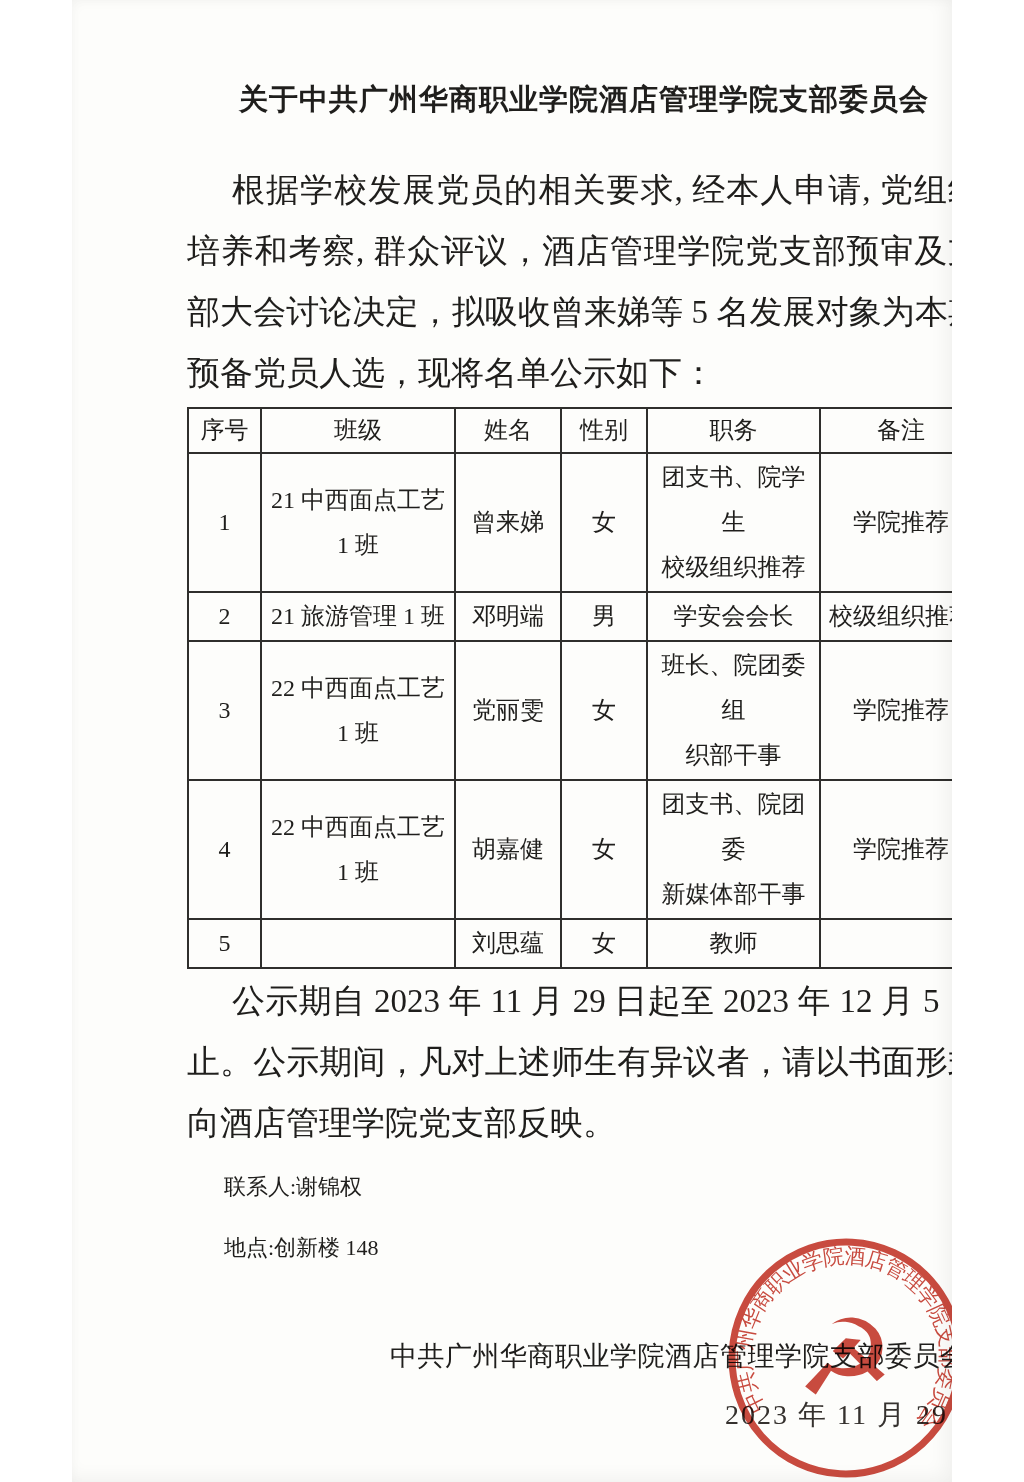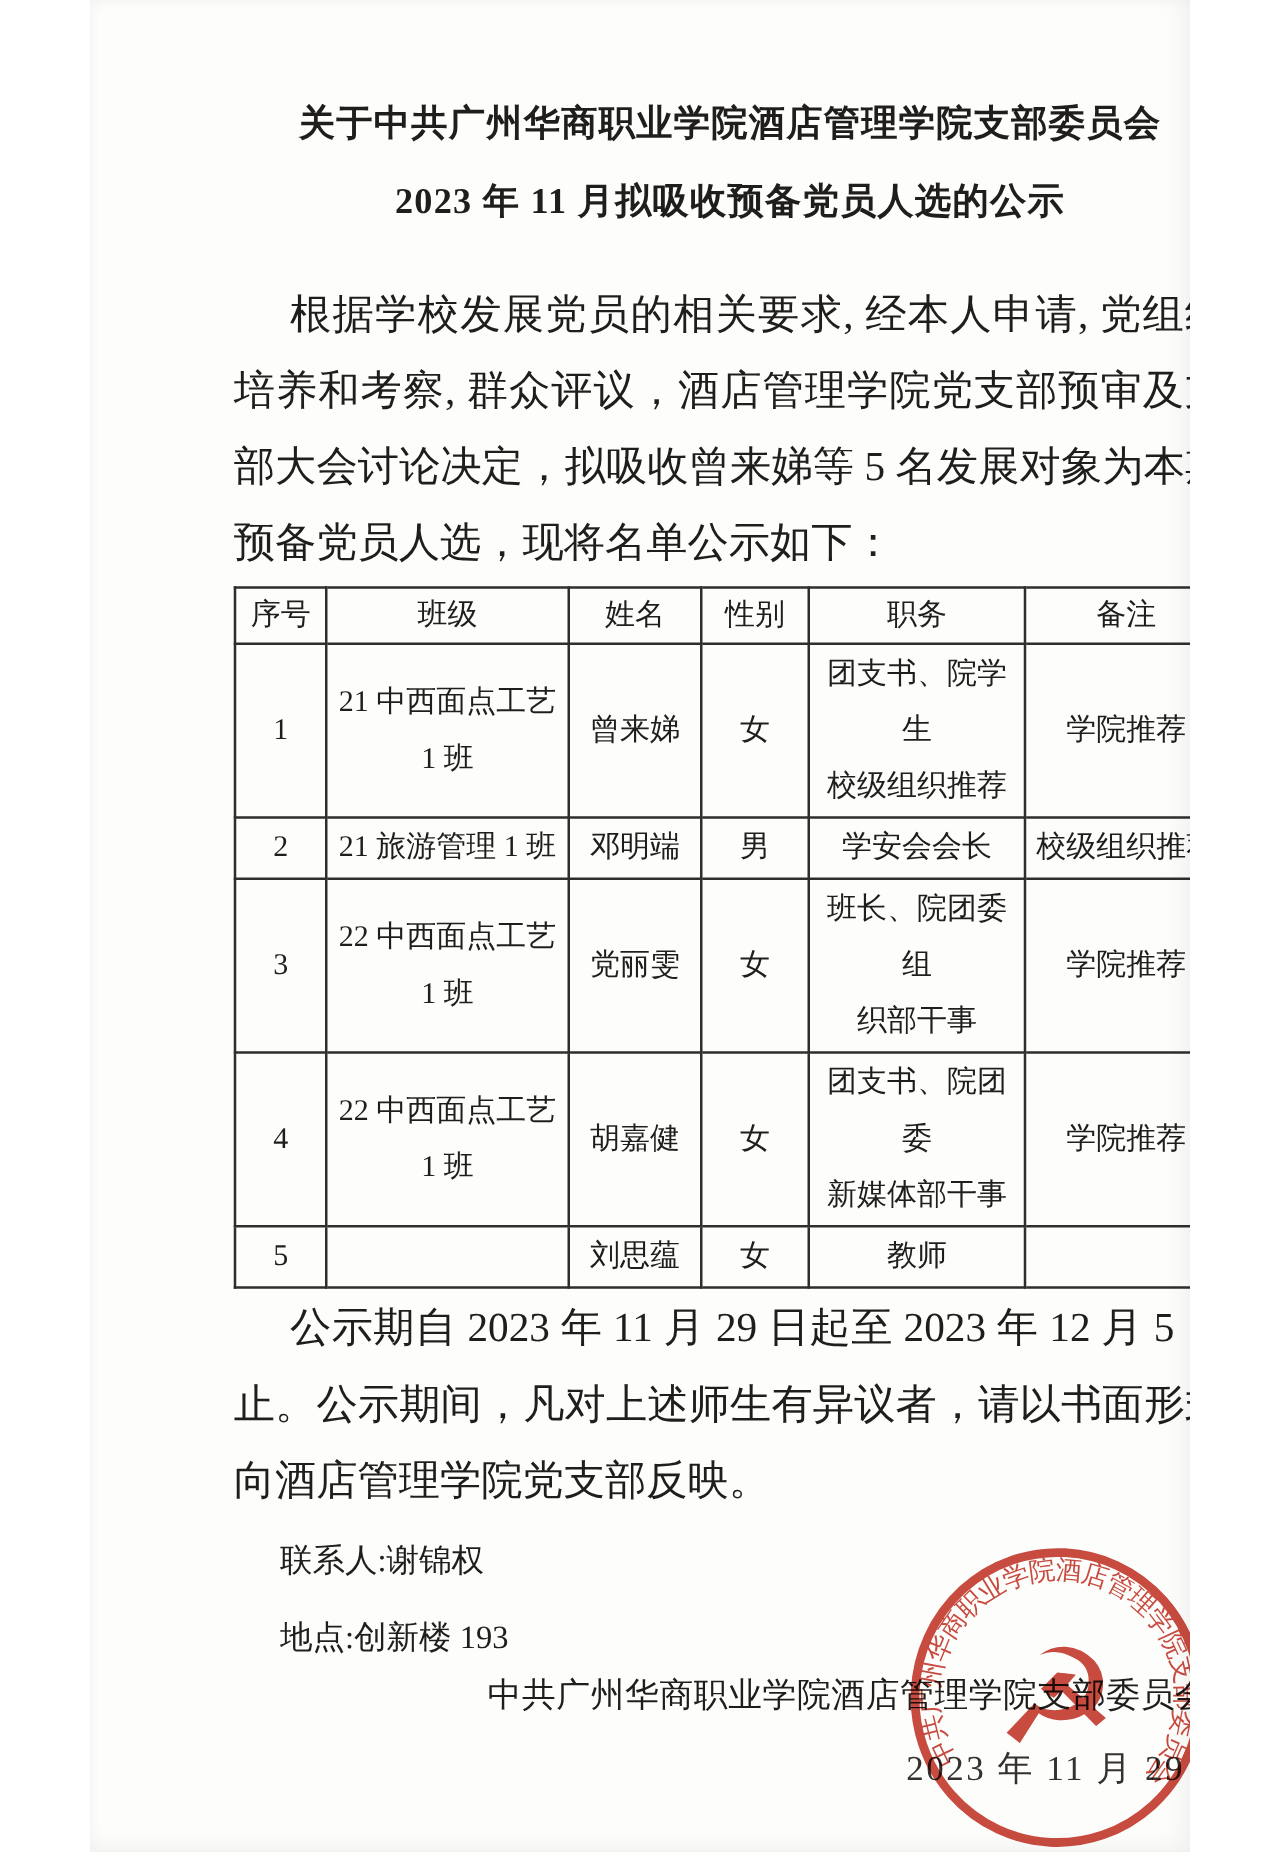--- a/index.html
+++ b/index.html
@@ -40,21 +40,21 @@
     border:2px solid #2f2e2c;
     text-align:center;vertical-align:middle;
     font-size:24px;line-height:45px;
     padding:1px 3px;
     font-weight:normal;
     white-space:pre-line;
     overflow:hidden;
   }
   table.roster th{line-height:41px;}
   .contact-line{
-    font-size:26px;line-height:61px;text-indent:37px;
+    font-size:22px;line-height:61px;text-indent:37px;
   }
   .contact-block{margin-top:2px;}
   .signature{
     position:absolute;left:318px;top:1338px;
     font-size:27px;letter-spacing:0.5px;white-space:nowrap;
   }
   .date-line{
     position:absolute;left:653px;top:1396px;
     font-size:28px;letter-spacing:2px;white-space:nowrap;
     color:#35312e;
@@ -67,21 +67,20 @@
   .stamp svg{width:100%;height:100%;}
   .seal-symbol{font-family:"DejaVu Sans",sans-serif;}
 </style>
 </head>
 <body>
 
 <div class="page">
   <div class="content">
 
     <div class="title title-line1">关于中共广州华商职业学院酒店管理学院支部委员会</div>
-    <div class="title title-line2">2023 年 11 月拟吸收预备党员人选的公示</div>
 
     <p class="para intro">根据学校发展党员的相关要求, 经本人申请, 党组织培养和考察, 群众评议，酒店管理学院党支部预审及支部大会讨论决定，拟吸收曾来娣等 5 名发展对象为本期预备党员人选，现将名单公示如下：</p>
 
     <table class="roster">
       <colgroup>
         <col style="width:73px">
           <col style="width:194px">
           <col style="width:106px">
         <col style="width:86px">
           <col style="width:173px">
@@ -144,21 +143,21 @@
           <td>教师</td>
           <td></td>
         </tr>
       </tbody>
     </table>
 
     <p class="para notice">公示期自 2023 年 11 月 29 日起至 2023 年 12 月 5 日止。公示期间，凡对上述师生有异议者，请以书面形式向酒店管理学院党支部反映。</p>
 
     <div class="contact-block">
       <div class="contact-line">联系人:谢锦权</div>
-      <div class="contact-line">地点:创新楼 193</div>
+      <div class="contact-line">地点:创新楼 148</div>
     </div>
 
   </div>
 
   <div class="signature">中共广州华商职业学院酒店管理学院支部委员会</div>
 
   <div class="date-line">2023 年 11 月 29 日</div>
 
   <div class="stamp">
     <svg viewBox="0 0 248 246" xmlns="http://www.w3.org/2000/svg">

